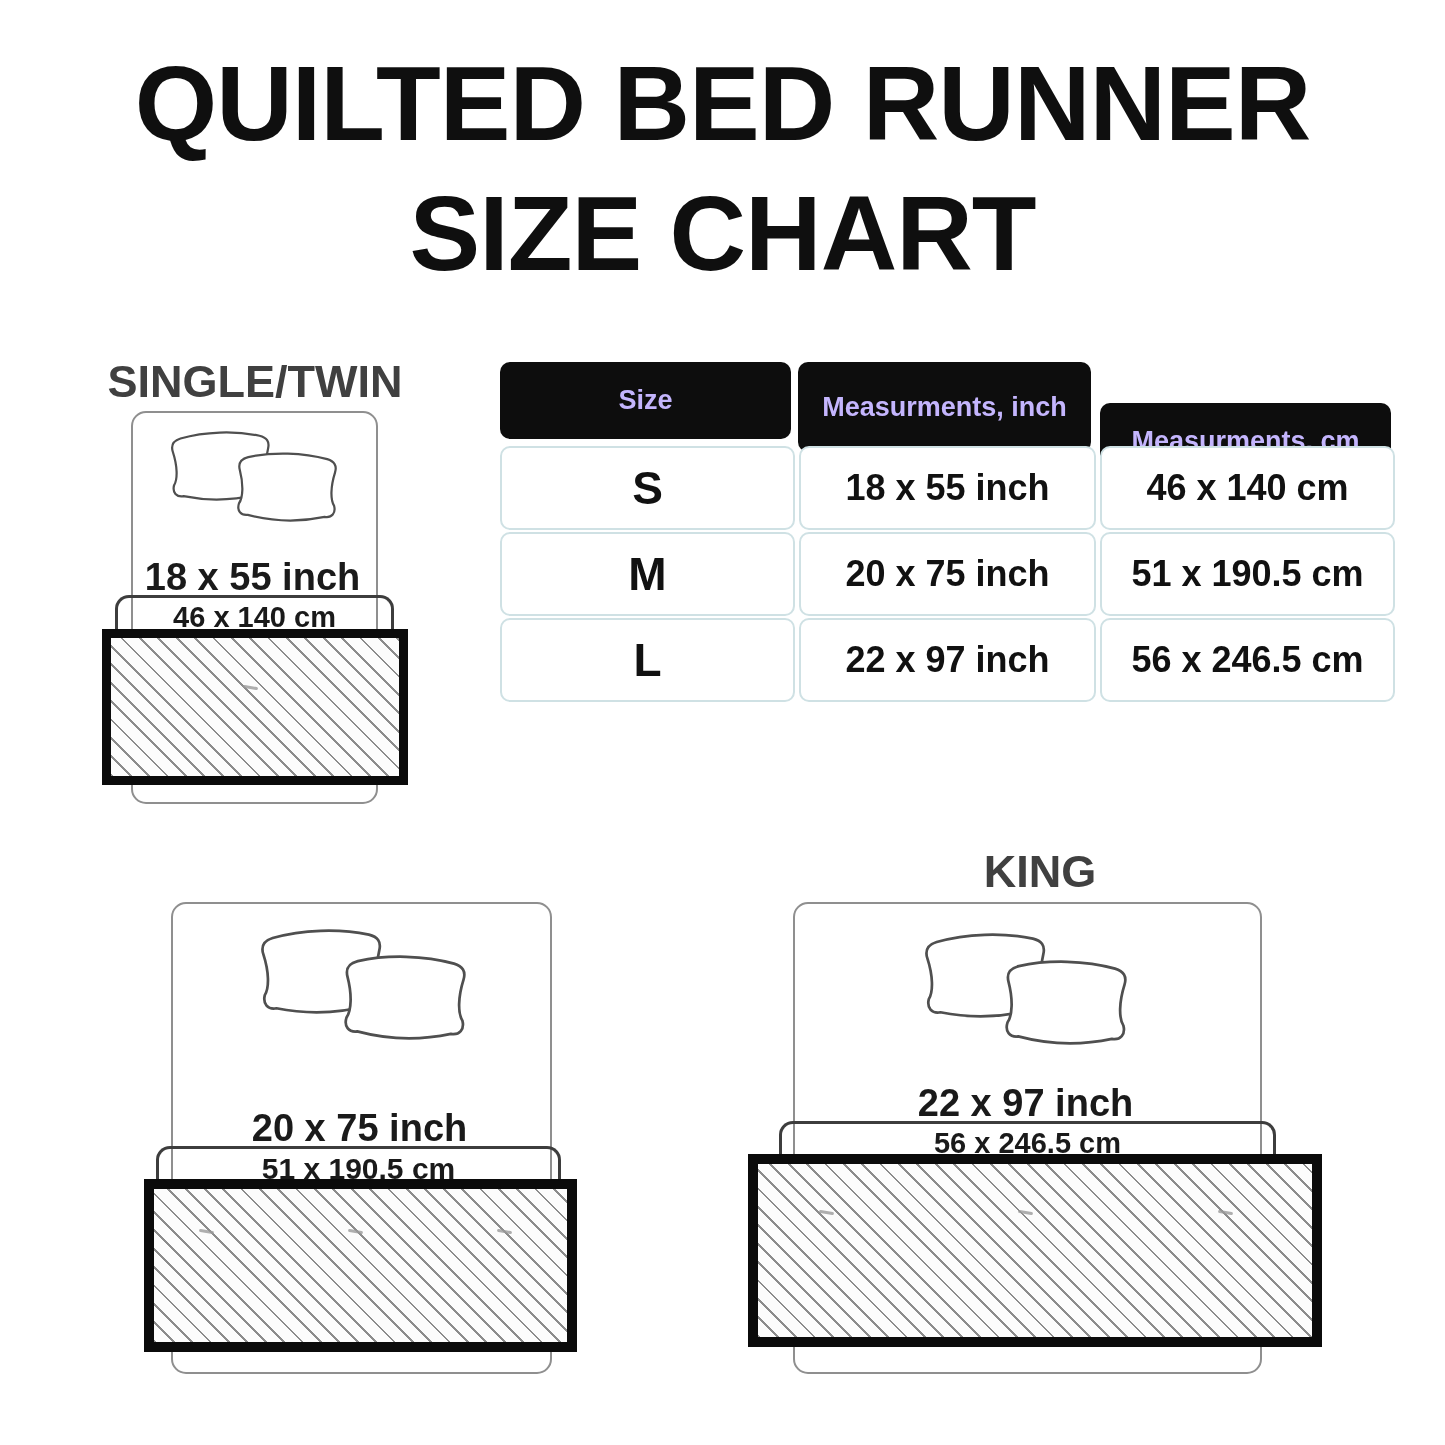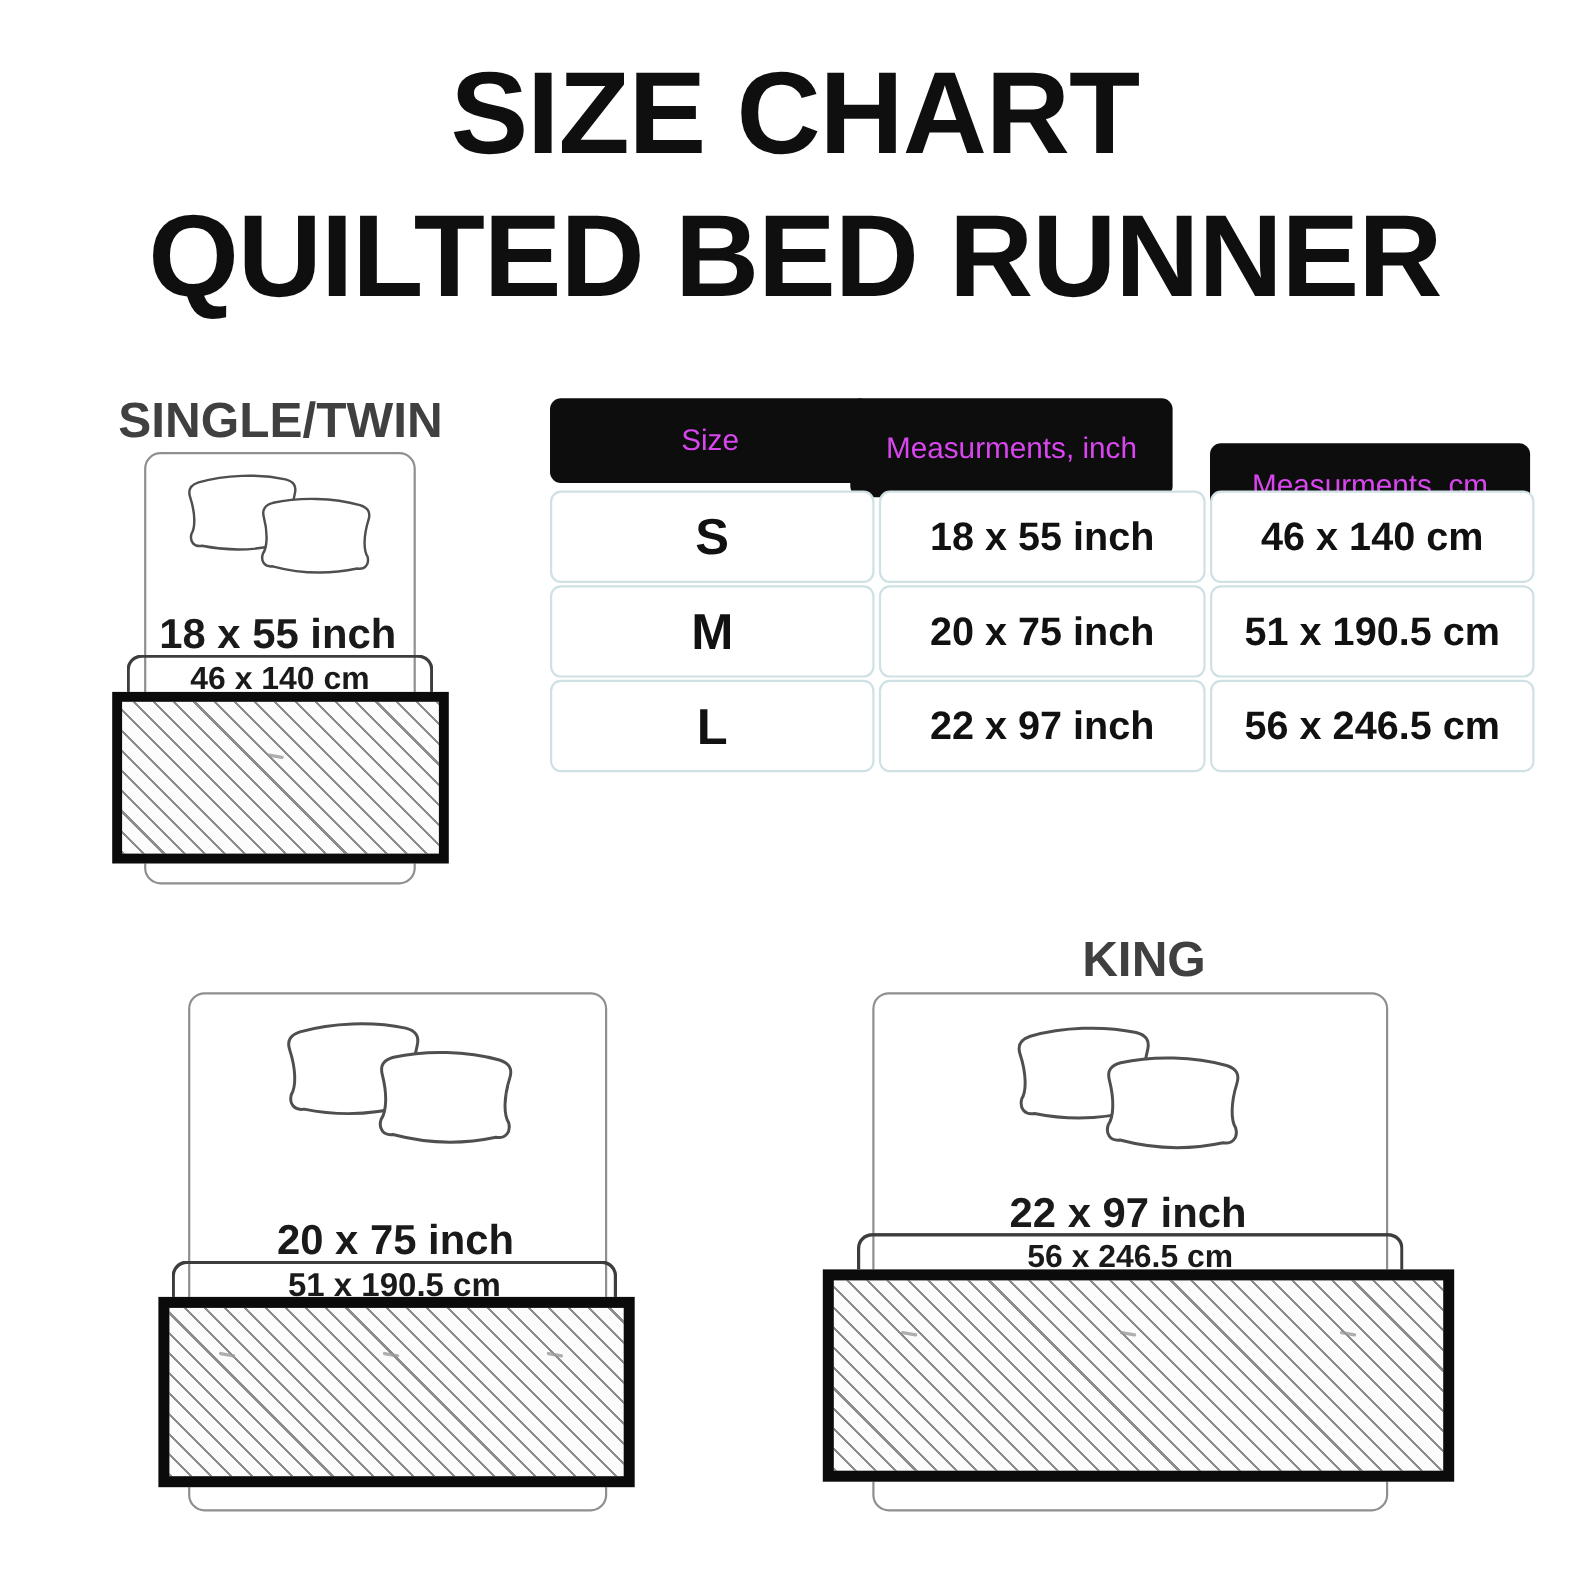--- a/index.html
+++ b/index.html
@@ -35,39 +35,39 @@
     background-color:#fcfcfc;
     background-image:repeating-linear-gradient(45deg,#8c8c8c 0 2px,transparent 2px 13px);
   }
   .runner.thin{border-width:9px;}
   .stitch{
     position:absolute;width:15px;height:3px;background:#9a9a9a;border-radius:2px;
     transform:rotate(10deg);opacity:.8;
   }
   
   .th-cell{
-    position:absolute;background:#0d0d0d;border-radius:10px;color:#d946ef;
+    position:absolute;background:#0d0d0d;border-radius:10px;color:#c4b5fd;
     display:flex;align-items:center;justify-content:center;
-    font-size:27px;font-weight:normal;white-space:nowrap;z-index:1;
+    font-size:27px;font-weight:bold;white-space:nowrap;z-index:1;
   }
   .td-cell{
     position:absolute;background:#ffffff;border:2px solid #cfe1e4;border-radius:10px;
     display:flex;align-items:center;justify-content:center;
     font-size:36px;font-weight:bold;color:#111;white-space:nowrap;z-index:1;
   }
   .td-cell.size-letter{font-size:46px;}
 </style>
 </head>
 <body>
 
 <div id="canvas">
 
   <div class="main-title">
+    <div>QUILTED BED RUNNER</div>
     <div>SIZE CHART</div>
-    <div>QUILTED BED RUNNER</div>
   </div>
 
   <div class="section-label" style="left:95px;top:356px;width:320px;">SINGLE/TWIN</div>
 
   <div class="bed-outline" style="left:131px;top:411px;width:243px;height:389px;"></div>
 
   <div class="pillow" style="left:167px;top:427px;width:108px;height:78px;transform:rotate(-2deg);">
     <svg viewBox="0 0 106 77">
       <path d="M14 10 C38 4,68 4,92 10 C99 12,102 16,100 23 C96 37,96 50,100 56 C102 63,98 68,91 67 C66 73,40 73,15 67 C8 68,4 63,6 56 C10 50,10 37,6 23 C4 16,7 12,14 10 Z" fill="#ffffff" stroke="#4f4f4f" stroke-width="2.2"></path>
     </svg>
@@ -83,21 +83,21 @@
   <div class="cm-box" style="left:115px;top:595px;width:273px;height:60px;">
     <span>46 x 140 cm</span>
   </div>
 
   <div class="runner thin" style="left:102px;top:629px;width:288px;height:138px;">
     <span class="stitch" style="left:46%;top:35%;"></span>
   </div>
 
   <div>
     <div class="th-cell" style="left:500px;top:362px;width:291px;height:77px;">Size</div>
-    <div class="th-cell" style="left:773px;top:362px;width:293px;height:90px;">Measurments, inch</div>
+    <div class="th-cell" style="left:798px;top:362px;width:293px;height:90px;">Measurments, inch</div>
     <div class="th-cell" style="left:1100px;top:362px;width:291px;height:77px;margin-top:41px;">Measurments, cm</div>
 
     <div class="td-cell size-letter" style="left:500px;top:446px;width:291px;height:80px;">S</div>
     <div class="td-cell" style="left:799px;top:446px;width:293px;height:80px;">18 x 55 inch</div>
     <div class="td-cell" style="left:1100px;top:446px;width:291px;height:80px;">46 x 140 cm</div>
 
     <div class="td-cell size-letter" style="left:500px;top:532px;width:291px;height:80px;">M</div>
     <div class="td-cell" style="left:799px;top:532px;width:293px;height:80px;">20 x 75 inch</div>
     <div class="td-cell" style="left:1100px;top:532px;width:291px;height:80px;">51 x 190.5 cm</div>
 

